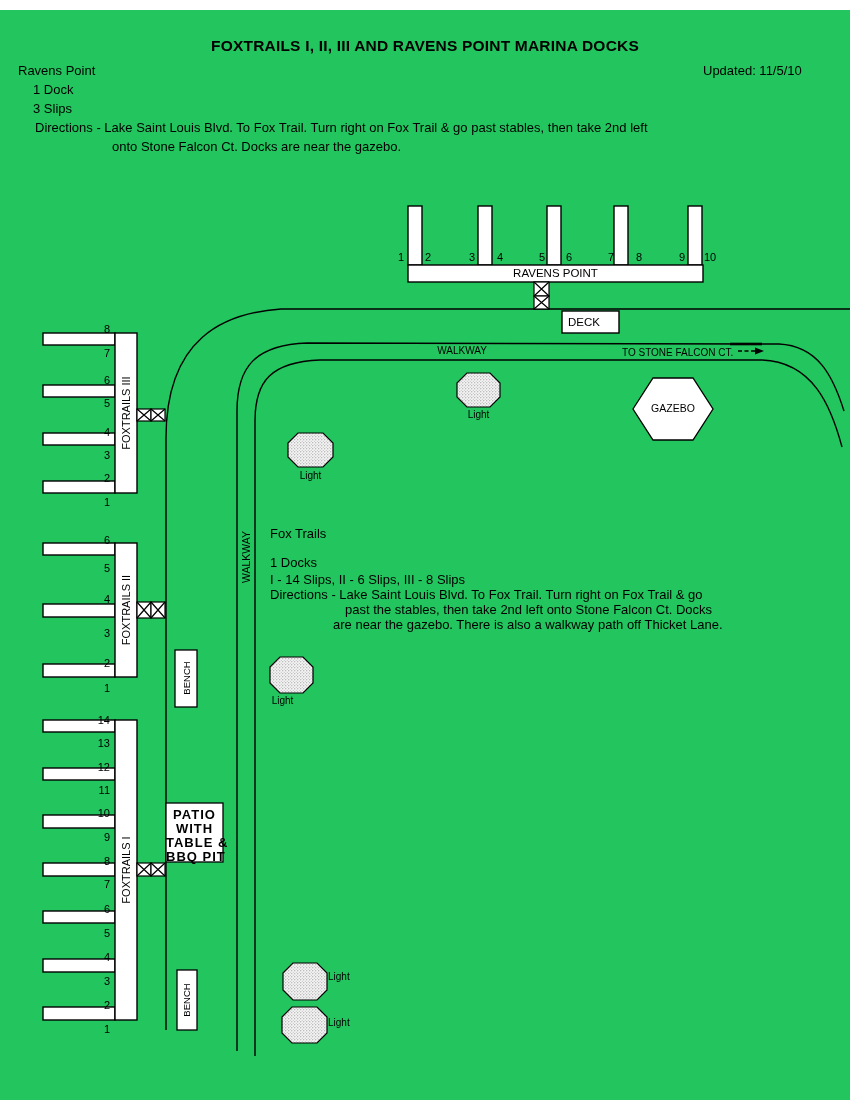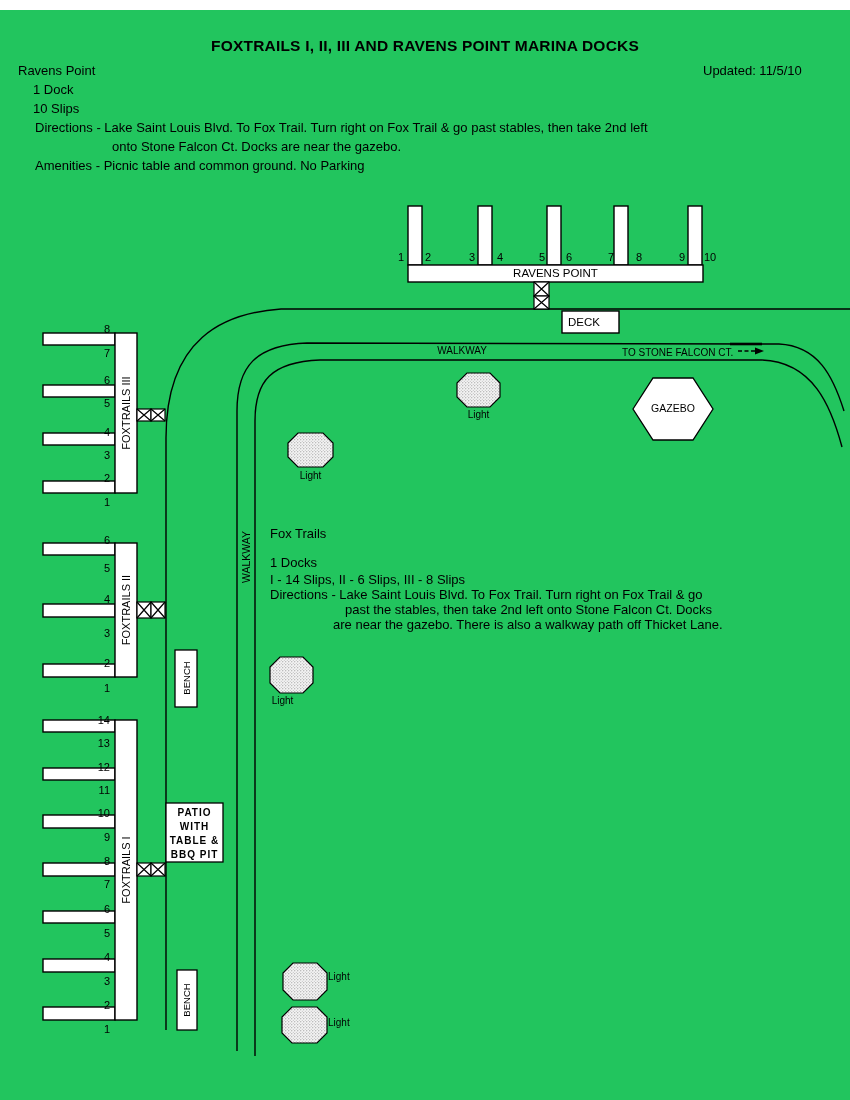--- a/index.html
+++ b/index.html
@@ -8,21 +8,21 @@
   svg.map { position:absolute; left:0; top:0; }
   .t   { position:absolute; white-space:nowrap; font-size:13px; line-height:15px; }
   .title { position:absolute; left:0; right:0; text-align:center; font-size:15.5px;
            font-weight:bold; letter-spacing:0.2px; }
   .num  { position:absolute; font-size:11px; line-height:12px; white-space:nowrap; }
   .numr { position:absolute; width:21px; text-align:right; font-size:11px; line-height:12px; }
   .vlabel { position:absolute; transform:rotate(-90deg); transform-origin:center;
             text-align:center; white-space:nowrap; font-size:11px; line-height:14px; height:14px; }
   .boxlabel { position:absolute; text-align:center; white-space:nowrap; }
   .patio-line { position:absolute; left:166px; width:57px; text-align:center;
-                font-size:10px; font-weight:bold; letter-spacing:1px; white-space:nowrap; }
+                font-size:13px; font-weight:bold; letter-spacing:1px; white-space:nowrap; }
   .light-label { position:absolute; font-size:10px; line-height:12px; white-space:nowrap; }
 </style>
 </head>
 <body>
 
 <div class="page">
 
   <svg class="map" width="850" height="1100" viewBox="0 0 850 1100">
     <defs>
       <pattern id="dots" width="3" height="3" patternUnits="userSpaceOnUse">
@@ -116,24 +116,23 @@
     <polygon points="298,423 323,423 333,433 333,447 323,457 298,457 288,447 288,433" fill="url(#dots)" stroke="#000" stroke-width="1.2"></polygon>
     <polygon points="280,647 303,647 313,657 313,673 303,683 280,683 270,673 270,657" fill="url(#dots)" stroke="#000" stroke-width="1.2"></polygon>
     <polygon points="293,953 317,953 327,963 327,980 317,990 293,990 283,980 283,963" fill="url(#dots)" stroke="#000" stroke-width="1.2"></polygon>
     <polygon points="292,997 317,997 327,1007 327,1023 317,1033 292,1033 282,1023 282,1007" fill="url(#dots)" stroke="#000" stroke-width="1.2"></polygon>
   </svg>
 
   <div class="title" style="top:27px;">FOXTRAILS I, II, III AND RAVENS POINT MARINA DOCKS</div>
   <div class="t" style="left:703px; top:53px;">Updated: 11/5/10</div>
   <div class="t" style="left:18px; top:53px;">Ravens Point</div>
   <div class="t" style="left:33px; top:72px;">1  Dock</div>
-  <div class="t" style="left:33px; top:91px;">10  Slips</div>
+  <div class="t" style="left:33px; top:91px;">3  Slips</div>
   <div class="t" style="left:35px; top:110px;">Directions - Lake Saint Louis Blvd. To Fox Trail. Turn right on Fox Trail &amp; go past stables, then take 2nd left</div>
   <div class="t" style="left:112px; top:129px;">onto Stone Falcon Ct.  Docks are near the gazebo.</div>
-  <div class="t" style="left:35px; top:148px;">Amenities - Picnic table and common ground. No Parking</div>
 
   <div class="t" style="left:270px; top:516px;">Fox Trails</div>
   <div class="t" style="left:270px; top:545px;">1  Docks</div>
   <div class="t" style="left:270px; top:562px;">I - 14 Slips,  II - 6 Slips,  III - 8 Slips</div>
   <div class="t" style="left:270px; top:577px;">Directions - Lake Saint Louis Blvd. To Fox Trail. Turn right on Fox Trail &amp; go</div>
   <div class="t" style="left:345px; top:592px;">past the stables, then take 2nd left onto Stone Falcon Ct.  Docks</div>
   <div class="t" style="left:333px; top:607px;">are near the gazebo. There is also a walkway path off Thicket Lane.</div>
 
   <div class="boxlabel" style="left:408px; top:255px; width:295px; font-size:11.5px; line-height:17px;">RAVENS POINT</div>
   <div class="boxlabel" style="left:562px; top:301px; width:44px; font-size:11.5px; line-height:22px;">DECK</div>

